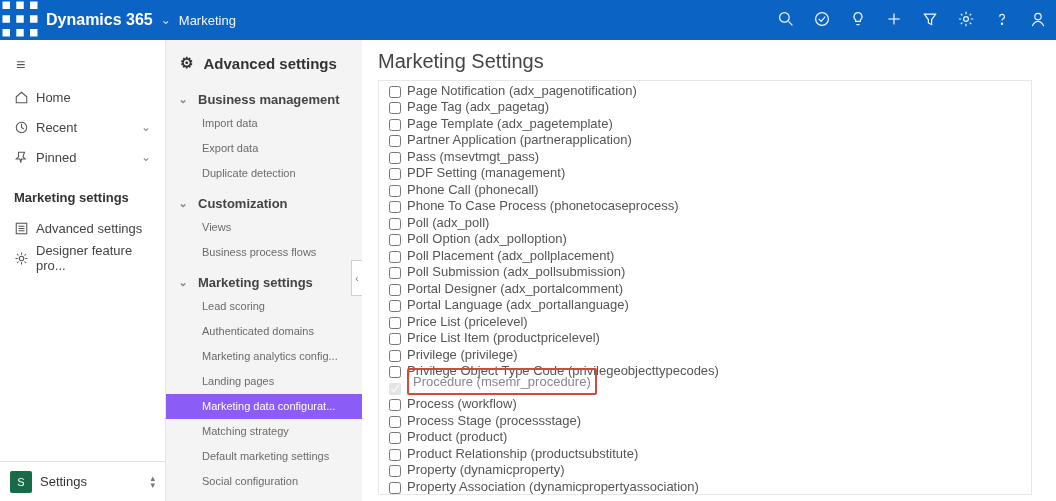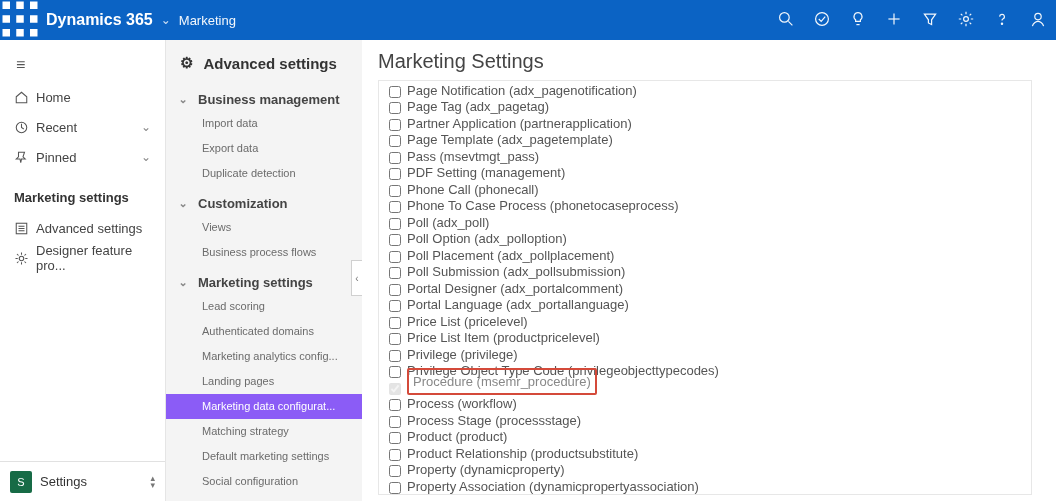--- a/index.html
+++ b/index.html
@@ -219,25 +219,25 @@
         <div class="ent-row">
           <input type="checkbox" style="">
           <span class="lbl">Page Notification (adx_pagenotification)</span>
         </div>
         <div class="ent-row">
           <input type="checkbox" style="">
           <span class="lbl">Page Tag (adx_pagetag)</span>
         </div>
         <div class="ent-row">
           <input type="checkbox" style="">
+          <span class="lbl">Page Template (adx_pagetemplate)</span>
+        </div>
+        <div class="ent-row">
+          <input type="checkbox" style="">
           <span class="lbl">Partner Application (partnerapplication)</span>
-        </div>
-        <div class="ent-row">
-          <input type="checkbox" style="">
-          <span class="lbl">Page Template (adx_pagetemplate)</span>
         </div>
         <div class="ent-row">
           <input type="checkbox" style="">
           <span class="lbl">Pass (msevtmgt_pass)</span>
         </div>
         <div class="ent-row">
           <input type="checkbox" style="">
           <span class="lbl">PDF Setting (management)</span>
         </div>
         <div class="ent-row">

